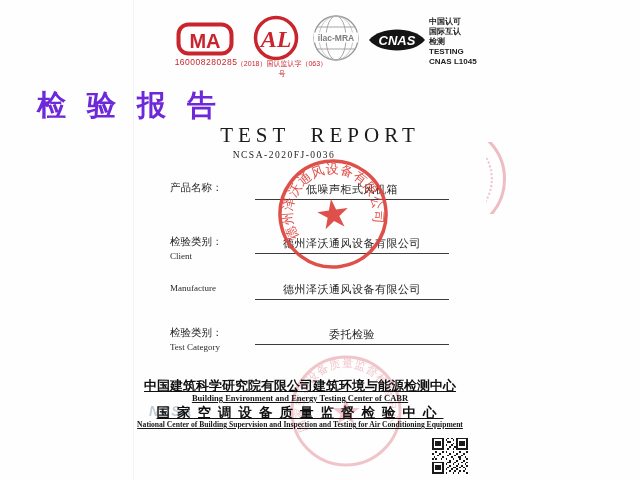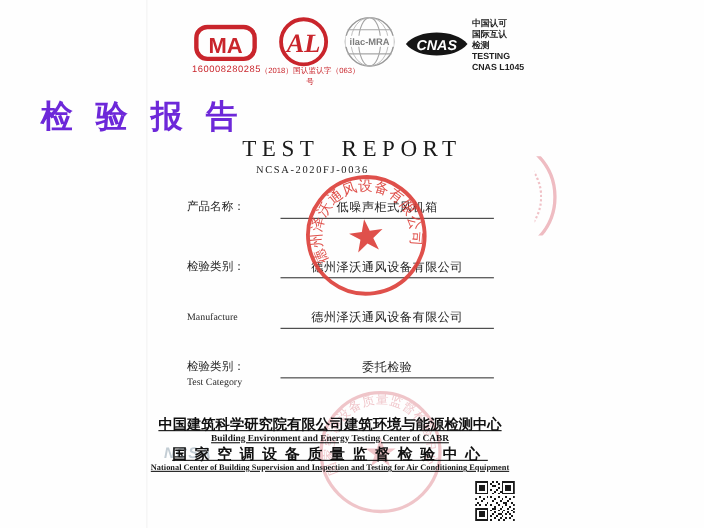--- a/index.html
+++ b/index.html
@@ -99,20 +99,21 @@
 
   <div class="field" style="top:181px">
     <div class="flabel-zh">产品名称：</div>
     <div class="fline">
       <span class="fvalue">低噪声柜式风机箱</span>
     </div>
   </div>
 
   <div class="field" style="top:235px">
     <div class="flabel-zh">检验类别：</div>
+    <div class="flabel-en">Client</div>
     <div class="fline">
       <span class="fvalue">德州泽沃通风设备有限公司</span>
     </div>
   </div>
 
   <div class="field" style="top:281px">
     <div class="flabel-en">Manufacture</div>
     <div class="fline">
       <span class="fvalue">德州泽沃通风设备有限公司</span>
     </div>

